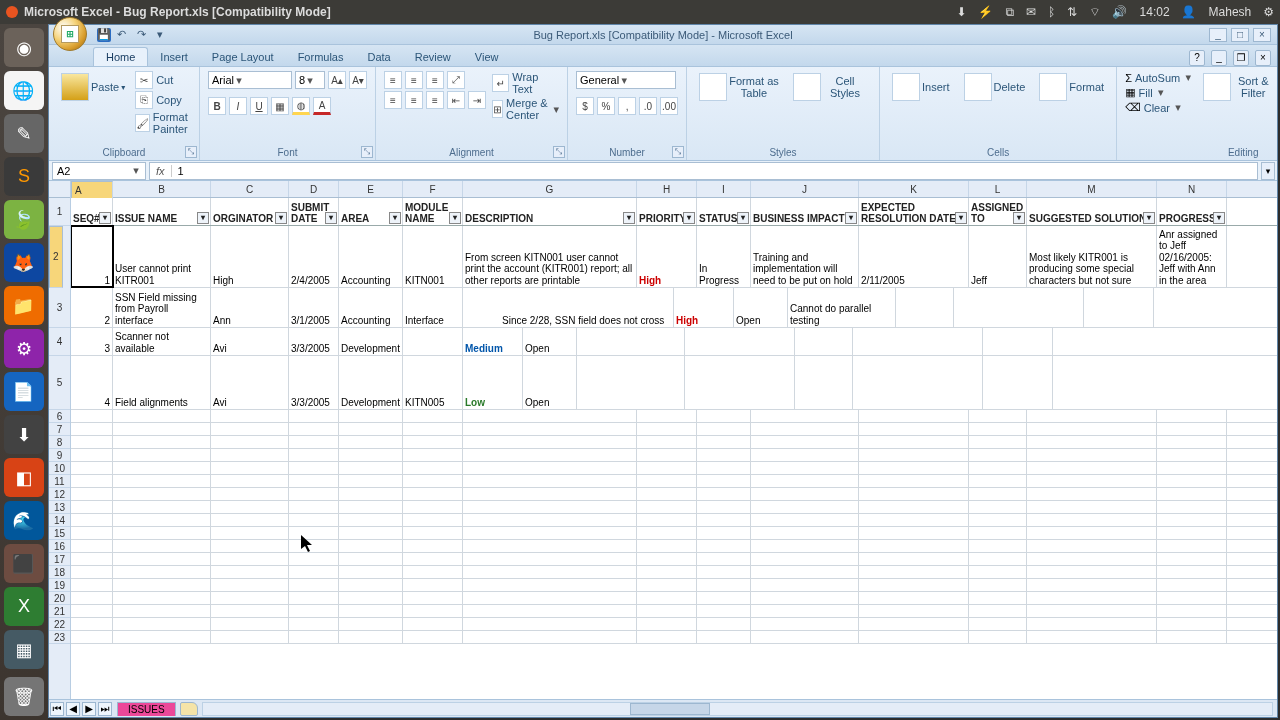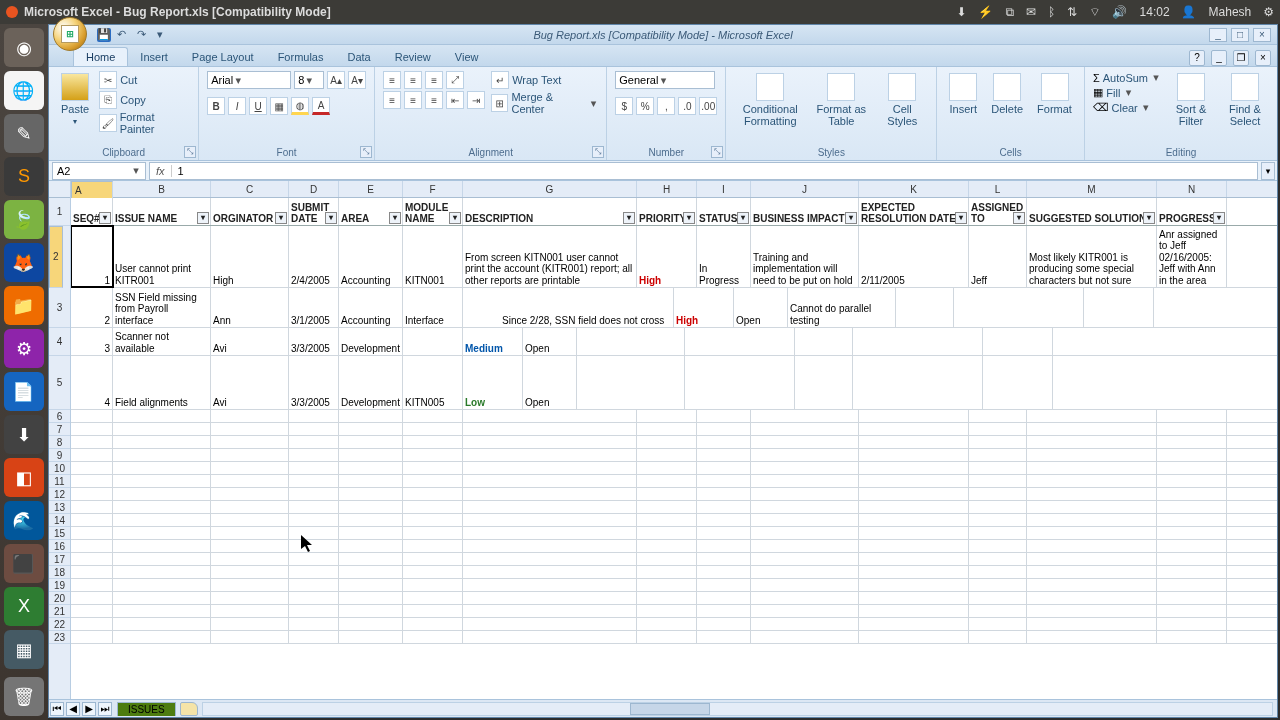--- a/index.html
+++ b/index.html
@@ -19,38 +19,38 @@
 
 
 .excel { position: absolute; left: 48px; top: 24px; right: 2px; bottom: 2px; background: #cfe0ee; border: 1px solid #6085a8; display: flex; flex-direction: column; }
 
 
 .excel-title { height: 20px; background: linear-gradient(#d6e5f3,#c3d8ec); border-bottom: 1px solid #a9c3dc; display:flex; align-items:center; color:#3b5a78; font-size:11px; position:relative; }
 .excel-title .orb { width: 34px; height: 34px; margin: -2px 6px 0 4px; border-radius: 50%; background: radial-gradient(circle at 30% 30%, #fff, #f5d37a 40%, #d79b2a 70%, #8a5a14); border:1px solid #a07a2a; z-index:3; position:relative; display:flex; align-items:center; justify-content:center; }
 .excel-title .orb-inner{ width:18px;height:18px;background:#fff; border:1px solid #b49a60; display:flex; align-items:center; justify-content:center; font-size:9px; color:#2a6; font-weight:bold;}
 .excel-title .qat { display:flex; gap:6px; margin-left:4px; }
 .excel-title .qat span { width:14px; height:14px; display:inline-block; }
-.excel-title .doc { position:absolute; left:0; right:0; text-align:center; pointer-events:none;font-style:italic;}
+.excel-title .doc { position:absolute; left:0; right:0; text-align:center; pointer-events:none;}
 .excel-title .wbtns { margin-left:auto; display:flex; gap:4px; padding-right:6px;}
 .excel-title .wbtns span{ width:18px; height:14px; background:#e7effa; border:1px solid #9db7d0; text-align:center; line-height:12px; font-size:10px;}
 
 
-.tabs { display:flex; height:22px; padding-left: 24px; background: linear-gradient(#d6e5f3,#c3d8ec); border-bottom:1px solid #a9c3dc; align-items:flex-end; }
+.tabs { display:flex; height:22px; padding-left: 44px; background: linear-gradient(#d6e5f3,#c3d8ec); border-bottom:1px solid #a9c3dc; align-items:flex-end; }
 .tab { padding: 3px 12px; color:#2b5578; cursor:pointer; }
 .tab.active { background:#e8f1fb; border:1px solid #a9c3dc; border-bottom:none; border-radius:3px 3px 0 0; color:#1a3e63; }
 .tabs .help { margin-left:auto; padding-right:6px; display:flex; gap:6px;}
 .tabs .help span{ width:16px;height:16px; border:1px solid #9db7d0; background:#e7effa; border-radius:2px; text-align:center; line-height:14px; font-size:10px;}
 
 
 .ribbon { background: linear-gradient(#eaf2fb,#d9e7f5); border-bottom:1px solid #a9c3dc; height: 94px; display:flex; }
 .rgroup { border-right:1px solid #bcd1e5; padding:4px 8px 2px 8px; display:flex; flex-direction:column; justify-content:space-between; position:relative;}
 .rgroup .glabel { text-align:center; color:#4d6d8e; font-size:10px; padding-top:1px;}
 .rgroup .gbody { display:flex; gap:6px; align-items:flex-start; flex:1;}
 .rgroup .launcher { position:absolute; right:2px; bottom:2px; width:12px; height:12px; border:1px solid #9db7d0; background:#e7effa; font-size:8px; text-align:center; line-height:10px; color:#4d6d8e;}
-.bigbtn { display:flex; flex-direction:column; align-items:center; gap:2px; padding:2px 4px; color:#2b5578; }
+.bigbtn { display:flex; align-items:center; gap:2px; padding:2px 4px; color:#2b5578; }
 .bigbtn .ico { width:28px; height:28px; background:#fff; border:1px solid #bcd1e5; }
 .minibtn { width:18px; height:18px; border:1px solid #bcd1e5; background:#fff; display:inline-flex; align-items:center; justify-content:center; font-size:10px; color:#444;}
 .row { display:flex; gap:3px; align-items:center; margin-bottom:2px;}
 .row label { font-size:11px; color:#2b5578;}
 .sel { height:18px; border:1px solid #a9bed3; background:#fff; font-size:11px; padding:0 3px; display:inline-flex; align-items:center; }
 .dd { width:10px; text-align:center; color:#555;}
 
 
 .fbar { height:20px; background:#e8f1fa; border-bottom:1px solid #a9c3dc; display:flex; align-items:center; }
 .namebox { width:94px; height:18px; border:1px solid #a9bed3; background:#fff; margin:0 3px; padding:0 4px; display:flex; align-items:center; justify-content:space-between;}
@@ -77,21 +77,21 @@
 .dcell.red { color:#cc0000; font-weight:bold;}
 .dcell.blue { color:#0055aa; font-weight:bold;}
 .dcell.green { color:#2a7a2a; font-weight:bold;}
 .dcell.activecell { background:#fff; outline:2px solid #000; outline-offset:-1px;}
 .emptyrow { display:flex; height:13px; border-bottom:1px solid #d0d7de;}
 .emptyrow .dcell{ height:100%;}
 
 
 .sheet-tabs { height:18px; background:#dce7f4; border-top:1px solid #a9c3dc; display:flex; align-items:center; font-size:10px;}
 .sheet-tabs .navbtn{ width:14px; height:14px; border:1px solid #9db7d0; background:#eef5fc; margin:0 1px; text-align:center; line-height:12px;}
-.sheet-tabs .stab{ padding:1px 10px; background:#4d7c0f; border:1px solid #9db7d0; border-bottom:none; margin-left:4px;}
+.sheet-tabs .stab{ padding:1px 10px; background:#ec4899; border:1px solid #9db7d0; border-bottom:none; margin-left:4px;}
 .sheet-tabs .newtab{ width:18px; height:14px; border:1px solid #9db7d0; background:#f5e4a8; margin-left:4px; border-radius:2px 6px 2px 2px;}
 .sheet-tabs .hscroll { flex:1; height:14px; margin:0 4px; background:#e4ecf7; border:1px solid #bcd1e5; position:relative;}
 .sheet-tabs .hscroll .thumb{ position:absolute; left:40%; width:80px; top:0; bottom:0; background:#c6d6e8; border:1px solid #9db7d0;}
 .statusbar { height:20px; background: linear-gradient(#d3e2f1,#bfd4e9); display:flex; align-items:center; padding:0 6px; color:#2b5578; font-size:11px;}
 .statusbar .spacer{flex:1;}
 .statusbar .vbtn{ width:20px; height:14px; border:1px solid #9db7d0; background:#eef5fc; margin:0 1px;}
 .statusbar .zoom{ margin-left:8px;}
 .statusbar .slider{ width:100px; height:4px; background:#9db7d0; margin:0 6px; position:relative;}
 .statusbar .slider .knob{ position:absolute; left:48px; top:-4px; width:6px; height:12px; background:#eef5fc; border:1px solid #6d8eab;}
 
@@ -293,24 +293,20 @@
         </div>
       </div>
       <div class="glabel">Number</div>
       <div class="launcher">⤡</div>
     </div>
 
     <div class="rgroup">
       <div class="gbody">
         <div class="bigbtn">
             <div class="ico"></div>
-            <span style="width:64px;text-align:center;">Conditional Formatting</span>
-          </div>
-        <div class="bigbtn">
-            <div class="ico"></div>
             <span style="width:50px;text-align:center;">Format as Table</span>
           </div>
         <div class="bigbtn">
             <div class="ico"></div>
             <span style="width:44px;text-align:center;">Cell Styles</span>
           </div>
       </div>
       <div class="glabel">Styles</div>
     </div>
 

